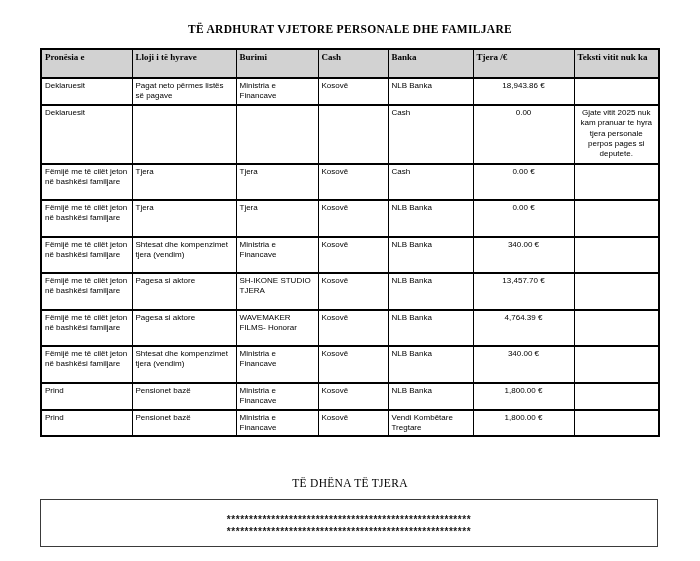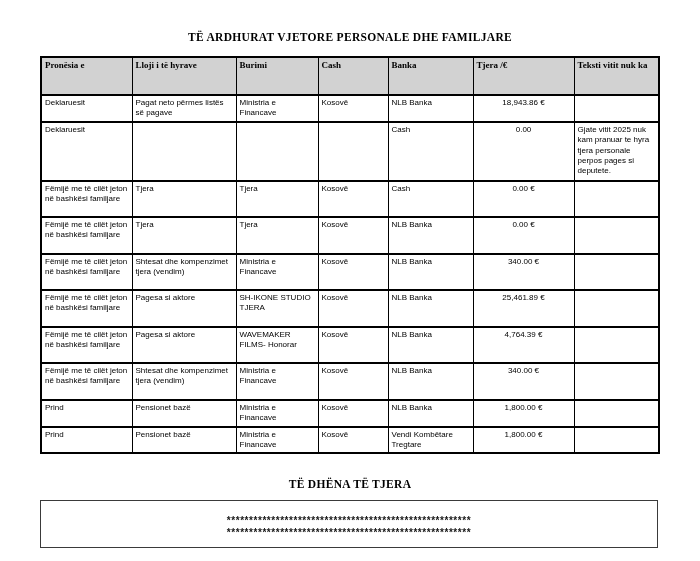--- a/index.html
+++ b/index.html
@@ -7,21 +7,21 @@
   body {
     width: 700px; height: 561px;
     font-family: "Liberation Sans", sans-serif;
     color: #000;
     overflow: hidden;
   }
   .page {
     position: relative;
     width: 700px; height: 561px;
     background: #fff;
-    padding-top: 31px;
+    padding-top: 23px;
   }
   .doc-title {
     text-align: center;
     font-family: "Liberation Serif", serif;
     font-weight: bold;
     font-size: 11.5px;
     letter-spacing: 0.3px;
     color: #000;
   }
   table.income-table {
@@ -56,40 +56,40 @@
   
   col.c1 { width: 91px; }
   col.c2 { width: 104px; }
   col.c3 { width: 82px; }
   col.c4 { width: 70px; }
   col.c5 { width: 85px; }
   col.c6 { width: 101px; }
   col.c7 { width: 85px; }
   
   table.income-table td:nth-child(6) { text-align: center; }
-  table.income-table td:nth-child(7) { text-align: left; }
+  table.income-table td:nth-child(7) { text-align: center; }
   
-  thead tr { height: 38px; }
+  thead tr { height: 29px; }
   tbody tr:nth-child(1)  { height: 24px; }
   tbody tr:nth-child(2)  { height: 59px; }
   tbody tr:nth-child(3)  { height: 36px; }
   tbody tr:nth-child(4)  { height: 37px; }
   tbody tr:nth-child(5)  { height: 36px; }
   tbody tr:nth-child(6)  { height: 37px; }
   tbody tr:nth-child(7)  { height: 36px; }
   tbody tr:nth-child(8)  { height: 37px; }
   tbody tr:nth-child(9)  { height: 21px; }
   tbody tr:nth-child(10) { height: 24px; }
   .section-title {
     text-align: center;
     font-family: "Liberation Serif", serif;
-    font-weight: bold;
+    font-weight: normal;
     font-size: 11.5px;
     letter-spacing: 0.3px;
-    margin-top: 24px;
+    margin-top: 40px;
   }
   .other-box {
     margin-left: 40px;
     margin-top: 10px;
     width: 618px;
     height: 48px;
     border: 1.5px solid #3a3a3a;
     padding-top: 14px;
   }
   .redacted-line {
@@ -176,21 +176,21 @@
           <td>NLB Banka</td>
           <td>340.00 €</td>
           <td></td>
         </tr>
         <tr>
           <td>Fëmijë me të cilët jeton në bashkësi familjare</td>
           <td>Pagesa si aktore</td>
           <td>SH-IKONE STUDIO TJERA</td>
           <td>Kosovë</td>
           <td>NLB Banka</td>
-          <td>25,461.89 €</td>
+          <td>13,457.70 €</td>
           <td></td>
         </tr>
         <tr>
           <td>Fëmijë me të cilët jeton në bashkësi familjare</td>
           <td>Pagesa si aktore</td>
           <td>WAVEMAKER FILMS- Honorar</td>
           <td>Kosovë</td>
           <td>NLB Banka</td>
           <td>4,764.39 €</td>
           <td></td>

